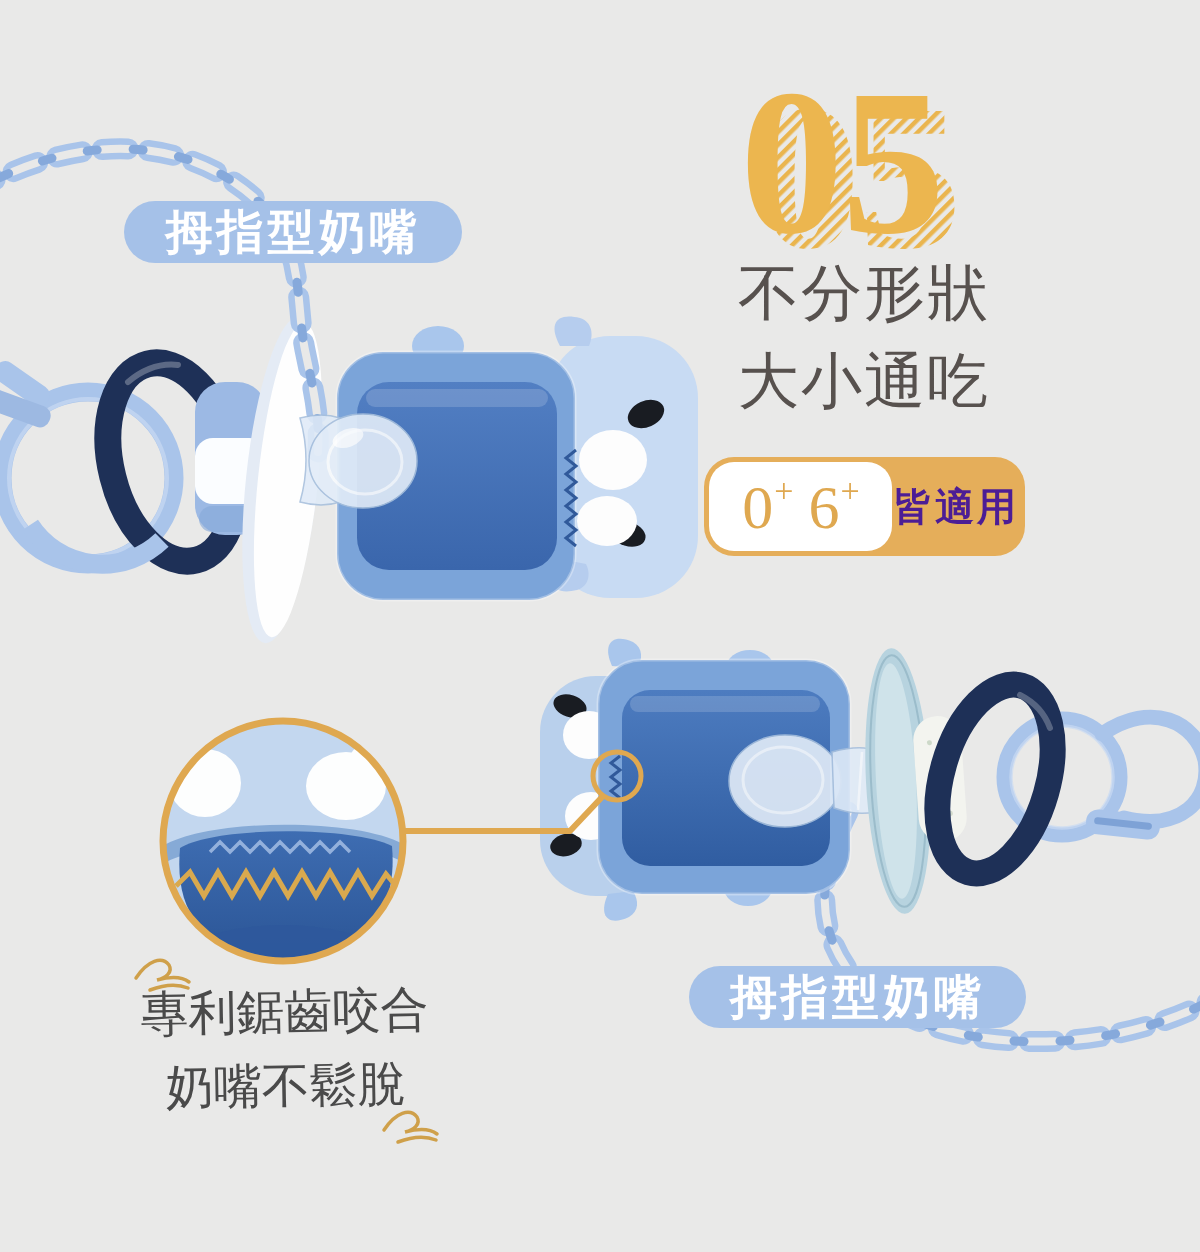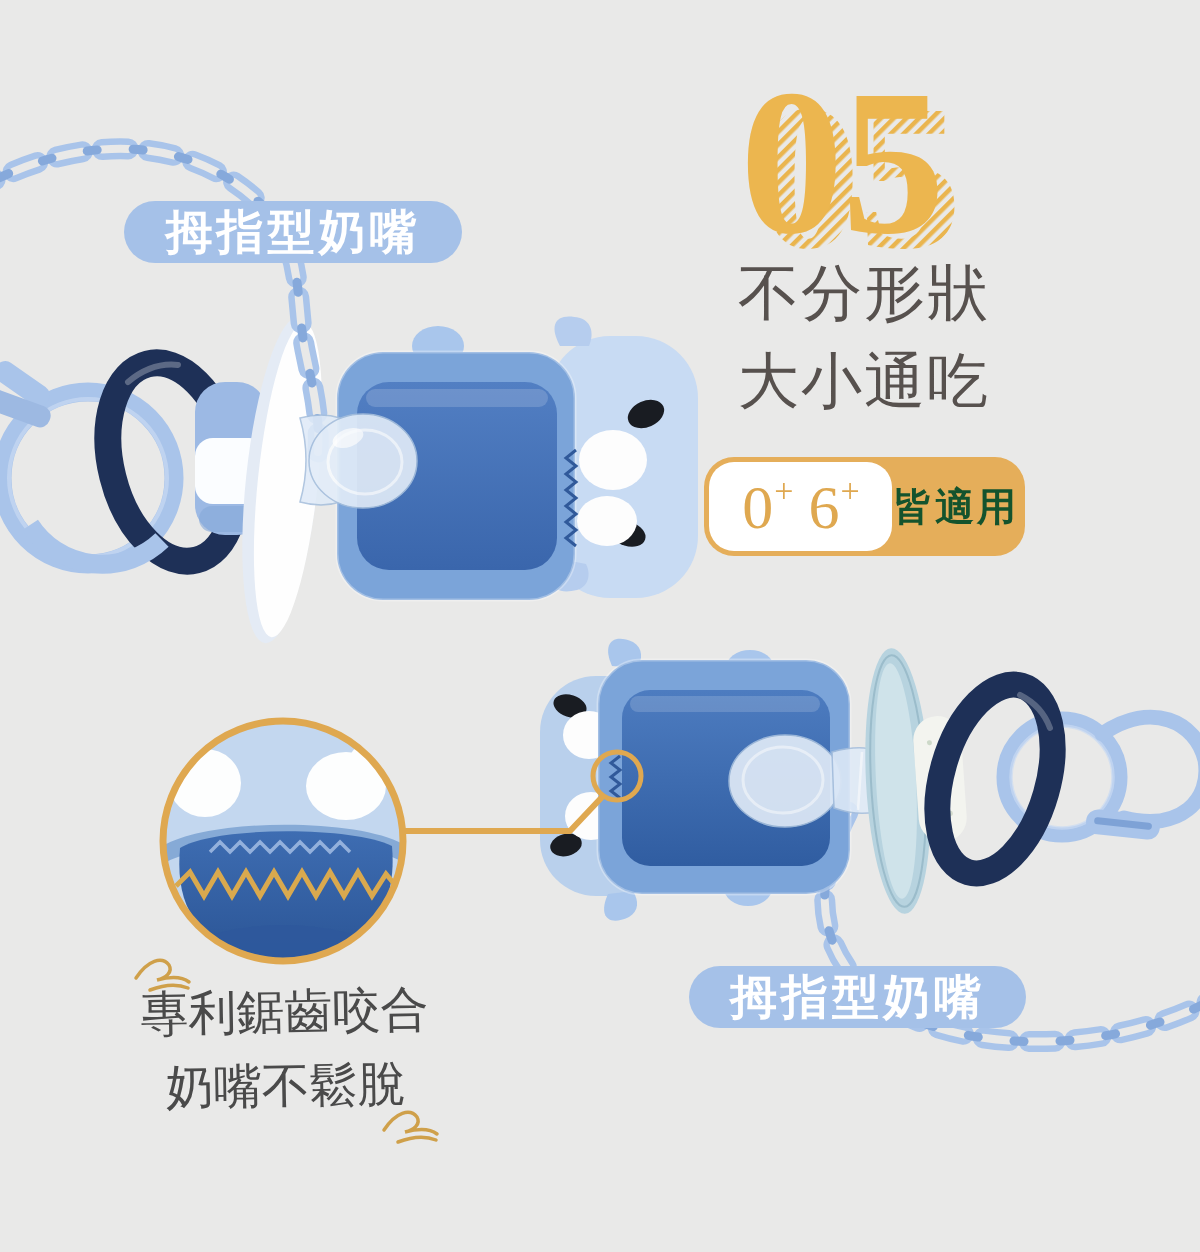--- a/index.html
+++ b/index.html
@@ -31,21 +31,21 @@
     display:flex;align-items:center;justify-content:center;gap:16px;
   }
   .age-num{
     font-family:"Liberation Serif","DejaVu Serif",serif;
     font-size:62px;color:#dfa850;line-height:1;
   }
   .age-num sup{font-size:34px;position:relative;top:-4px;left:1px;}
   .badge-caption{
     flex:1;display:flex;align-items:center;justify-content:center;
     font-family:Liberation Mono, monospace;
-    font-size:39px;font-weight:bold;color:#14532d;letter-spacing:3px;
+    font-size:39px;font-weight:bold;color:#4c1d95;letter-spacing:3px;
   }
   
   .pill{
     position:absolute;z-index:3;height:62px;border-radius:31px;
     background:#a5c1e8;display:flex;align-items:center;justify-content:center;
     font-family:"Liberation Serif","DejaVu Serif",serif;
     font-size:47px;font-weight:bold;color:#ffffff;letter-spacing:4px;white-space:nowrap;
   }
   #pill-thumb{left:124px;top:201px;width:338px;}
   #pill-cherry{left:689px;top:966px;width:337px;}

